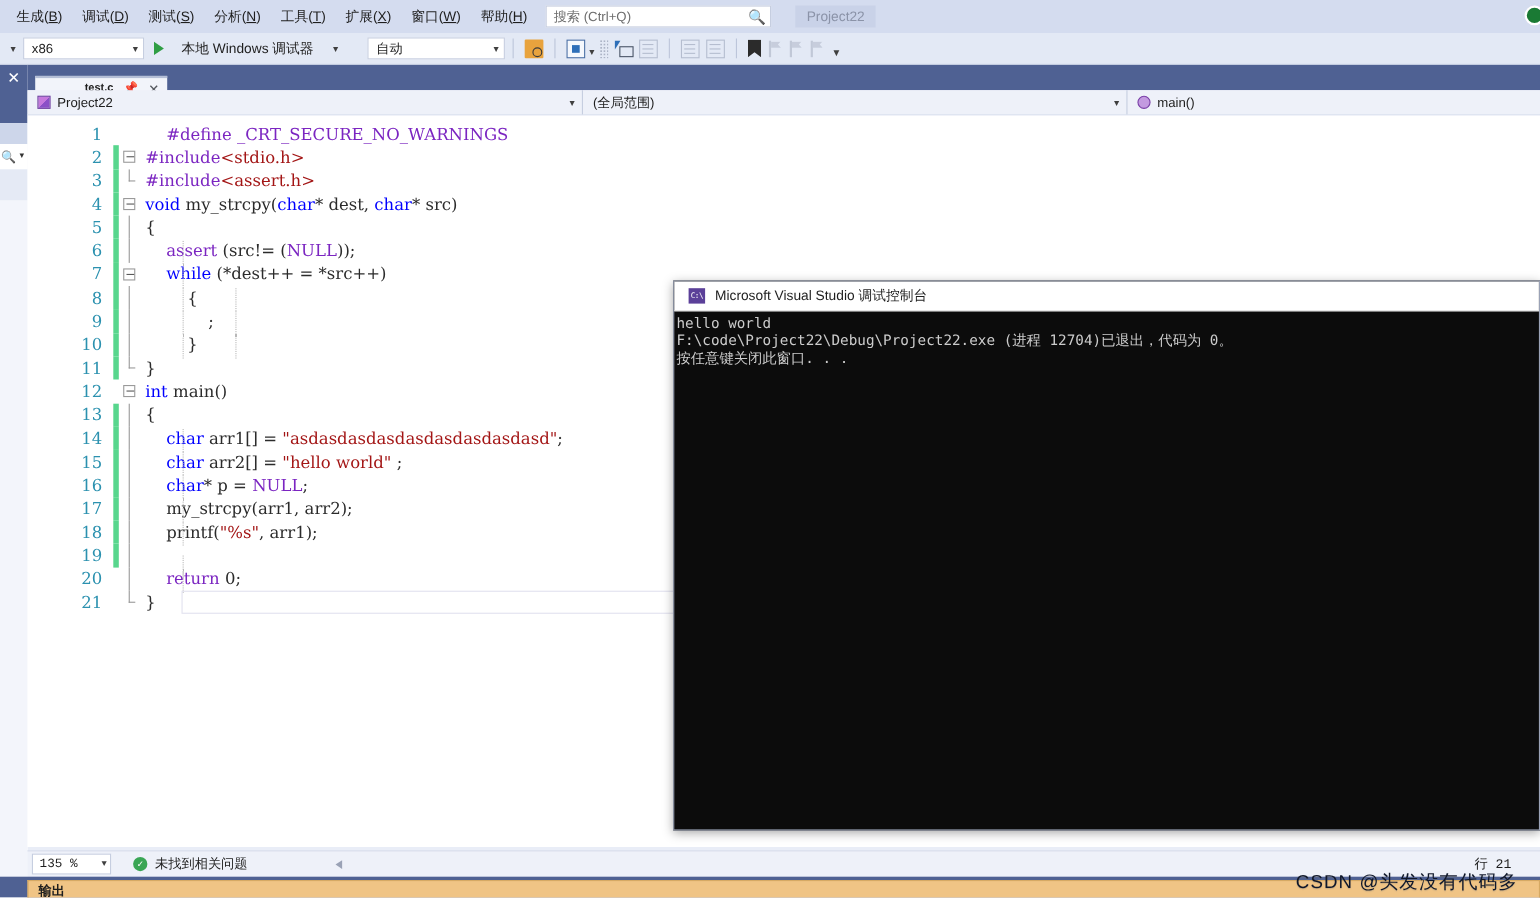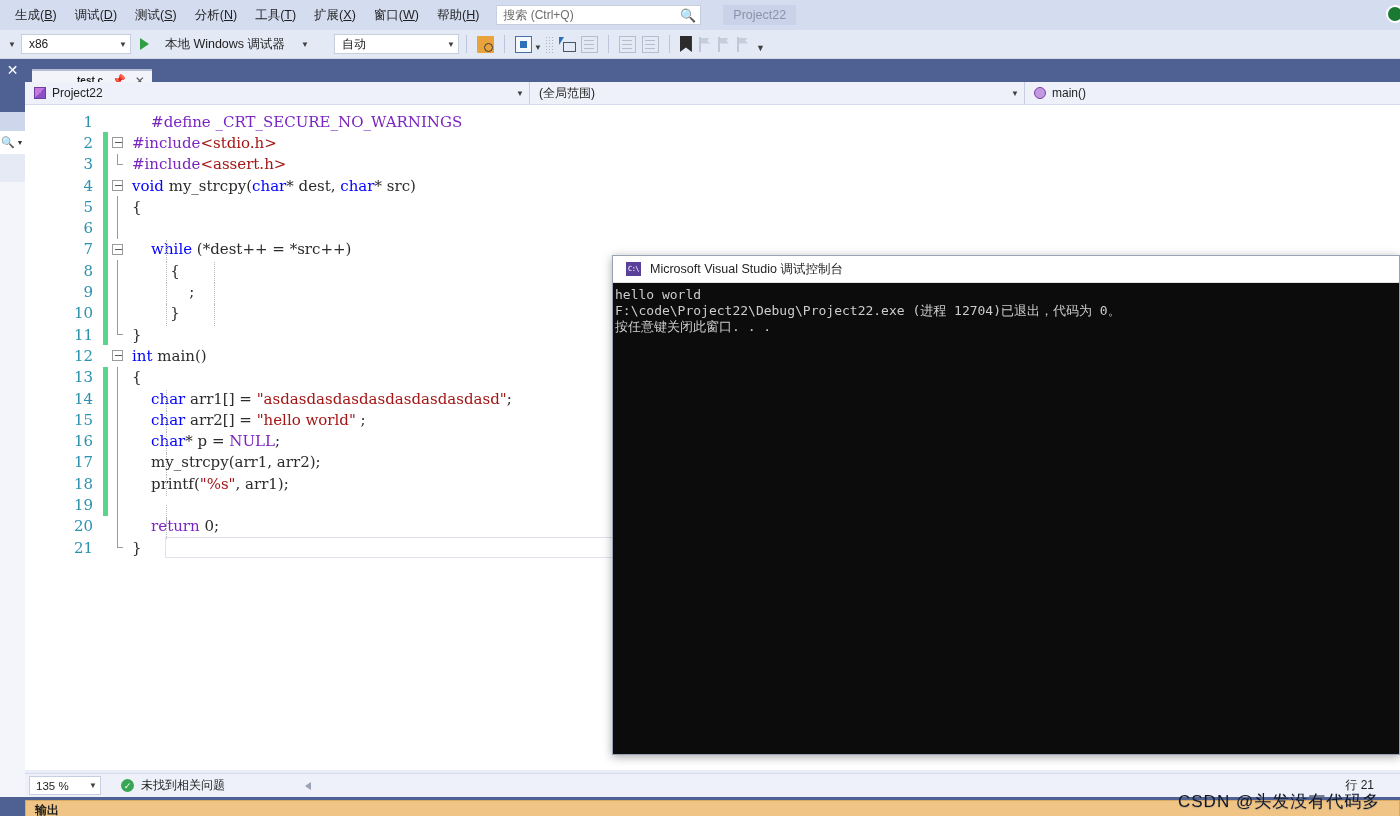--- a/index.html
+++ b/index.html
@@ -355,20 +355,21 @@
     white-space: pre;
   }
 
   
   .statusbar {
     position: absolute; left: 25px; top: 773px;
     width: 1375px; height: 24px;
     background: #eef1f9;
     display: flex; align-items: center;
     border-top: 1px solid #d6dcec;
+    font-family: Liberation Mono, monospace;
   }
   .zoom-combo {
     width: 72px; height: 19px; margin-left: 4px;
     background: #ffffff; border: 1px solid #c6cee0;
     display: flex; align-items: center; padding: 0 3px 0 6px;
     font-size: 11.5px; color: #1e1e1e;
   }
   .zoom-combo .arrow { margin-left: auto; font-size: 8px; color: #3f3f3f; }
   .status-ok {
     display: flex; align-items: center; gap: 7px;
@@ -512,21 +513,21 @@
     </div>
   </div>
 
   <div class="editor">
     <div class="codearea" id="codearea">
         <div class="line"><div class="gutter">1</div><div class="changebar"></div><div class="foldcol"></div><div class="codetext"><span class="id">    </span><span class="pp">#define</span><span class="id"> </span><span class="kw2">_CRT_SECURE_NO_WARNINGS</span></div></div>
         <div class="line"><div class="gutter">2</div><div class="changebar green"></div><div class="foldcol"><span class="fold-box"></span></div><div class="codetext"><span class="pp">#include</span><span class="inc">&lt;stdio.h&gt;</span></div></div>
         <div class="line"><div class="gutter">3</div><div class="changebar green"></div><div class="foldcol"><span class="fold-line end"></span></div><div class="codetext"><span class="pp">#include</span><span class="inc">&lt;assert.h&gt;</span></div></div>
         <div class="line"><div class="gutter">4</div><div class="changebar green"></div><div class="foldcol"><span class="fold-box"></span></div><div class="codetext"><span class="kw">void</span><span class="id"> my_strcpy(</span><span class="kw">char</span><span class="id">* dest, </span><span class="kw">char</span><span class="id">* src)</span></div></div>
         <div class="line"><div class="gutter">5</div><div class="changebar green"></div><div class="foldcol"><span class="fold-line"></span></div><div class="codetext"><span class="id">{</span></div></div>
-        <div class="line"><div class="gutter">6</div><div class="changebar green"></div><div class="foldcol"><span class="fold-line"></span></div></div>
+        <div class="line"><div class="gutter">6</div><div class="changebar green"></div><div class="foldcol"><span class="fold-line"></span></div><div class="codetext"><span class="indent-guide" style="left: 36px;"></span><span class="id">    </span><span class="kw2">assert</span><span class="id"> (src!= (</span><span class="kw2">NULL</span><span class="id">));</span></div></div>
         <div class="line"><div class="gutter">7</div><div class="changebar green"></div><div class="foldcol"><span class="fold-box"></span></div><div class="codetext"><span class="indent-guide" style="left: 36px;"></span><span class="id">    </span><span class="kw">while</span><span class="id"> (*dest++ = *src++)</span></div></div>
         <div class="line"><div class="gutter">8</div><div class="changebar green"></div><div class="foldcol"><span class="fold-line"></span></div><div class="codetext"><span class="indent-guide" style="left: 36px;"></span><span class="indent-guide" style="left: 84px;"></span><span class="id">        {</span></div></div>
         <div class="line"><div class="gutter">9</div><div class="changebar green"></div><div class="foldcol"><span class="fold-line"></span></div><div class="codetext"><span class="indent-guide" style="left: 36px;"></span><span class="indent-guide" style="left: 84px;"></span><span class="id">            ;</span></div></div>
         <div class="line"><div class="gutter">10</div><div class="changebar green"></div><div class="foldcol"><span class="fold-line"></span></div><div class="codetext"><span class="indent-guide" style="left: 36px;"></span><span class="indent-guide" style="left: 84px;"></span><span class="id">        }</span></div></div>
         <div class="line"><div class="gutter">11</div><div class="changebar green"></div><div class="foldcol"><span class="fold-line end"></span></div><div class="codetext"><span class="id">}</span></div></div>
         <div class="line"><div class="gutter">12</div><div class="changebar"></div><div class="foldcol"><span class="fold-box"></span></div><div class="codetext"><span class="kw">int</span><span class="id"> main()</span></div></div>
         <div class="line"><div class="gutter">13</div><div class="changebar green"></div><div class="foldcol"><span class="fold-line"></span></div><div class="codetext"><span class="id">{</span></div></div>
         <div class="line"><div class="gutter">14</div><div class="changebar green"></div><div class="foldcol"><span class="fold-line"></span></div><div class="codetext"><span class="indent-guide" style="left: 36px;"></span><span class="id">    </span><span class="kw">char</span><span class="id"> arr1[] = </span><span class="str">"asdasdasdasdasdasdasdasdasd"</span><span class="id">;</span></div></div>
         <div class="line"><div class="gutter">15</div><div class="changebar green"></div><div class="foldcol"><span class="fold-line"></span></div><div class="codetext"><span class="indent-guide" style="left: 36px;"></span><span class="id">    </span><span class="kw">char</span><span class="id"> arr2[] = </span><span class="str">"hello world"</span><span class="id"> ;</span></div></div>
         <div class="line"><div class="gutter">16</div><div class="changebar green"></div><div class="foldcol"><span class="fold-line"></span></div><div class="codetext"><span class="indent-guide" style="left: 36px;"></span><span class="id">    </span><span class="kw">char</span><span class="id">* p = </span><span class="kw2">NULL</span><span class="id">;</span></div></div>

